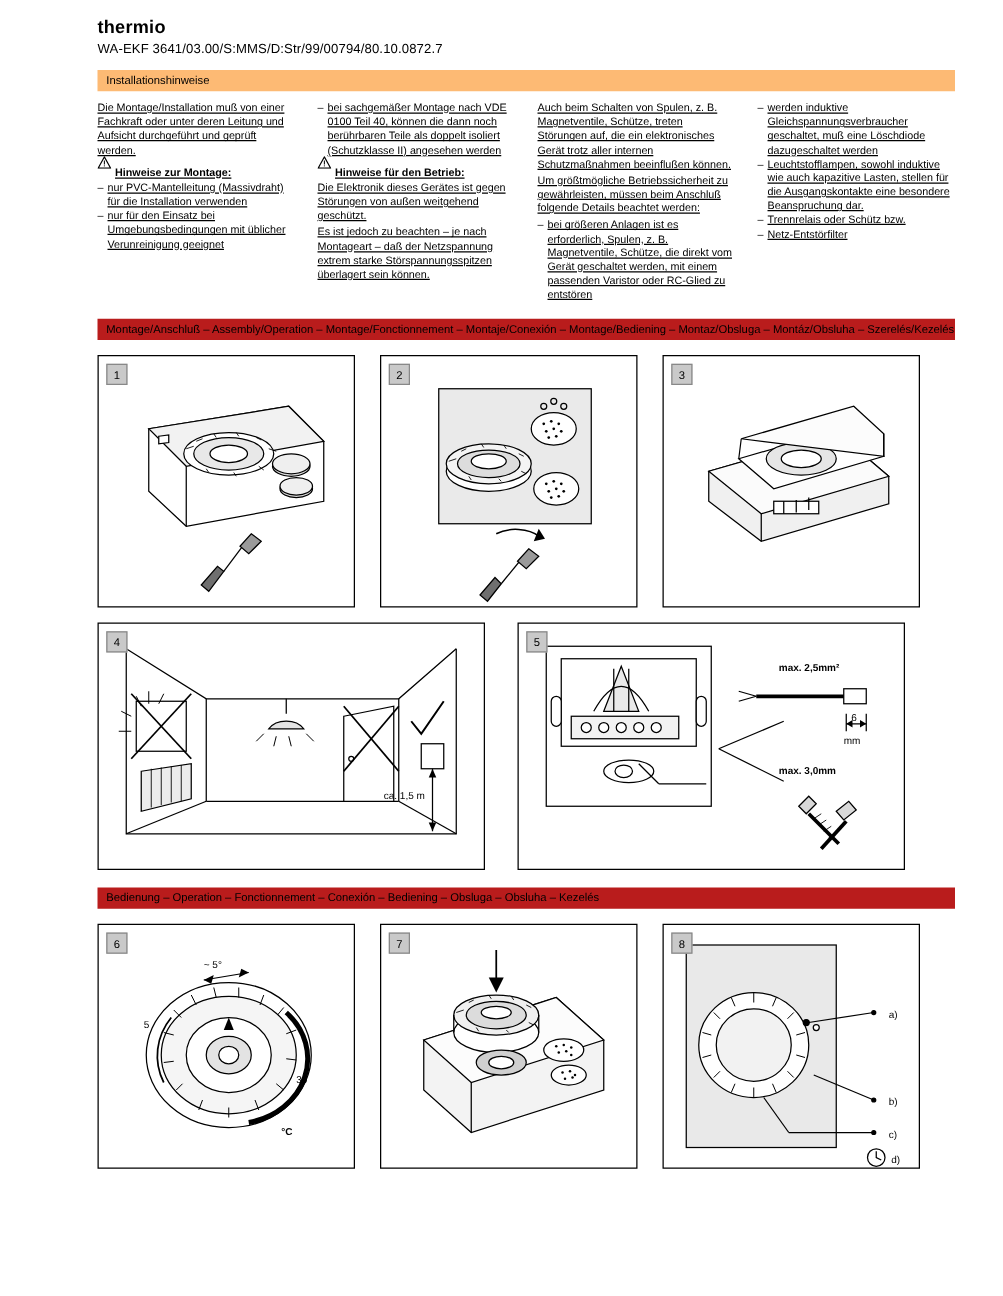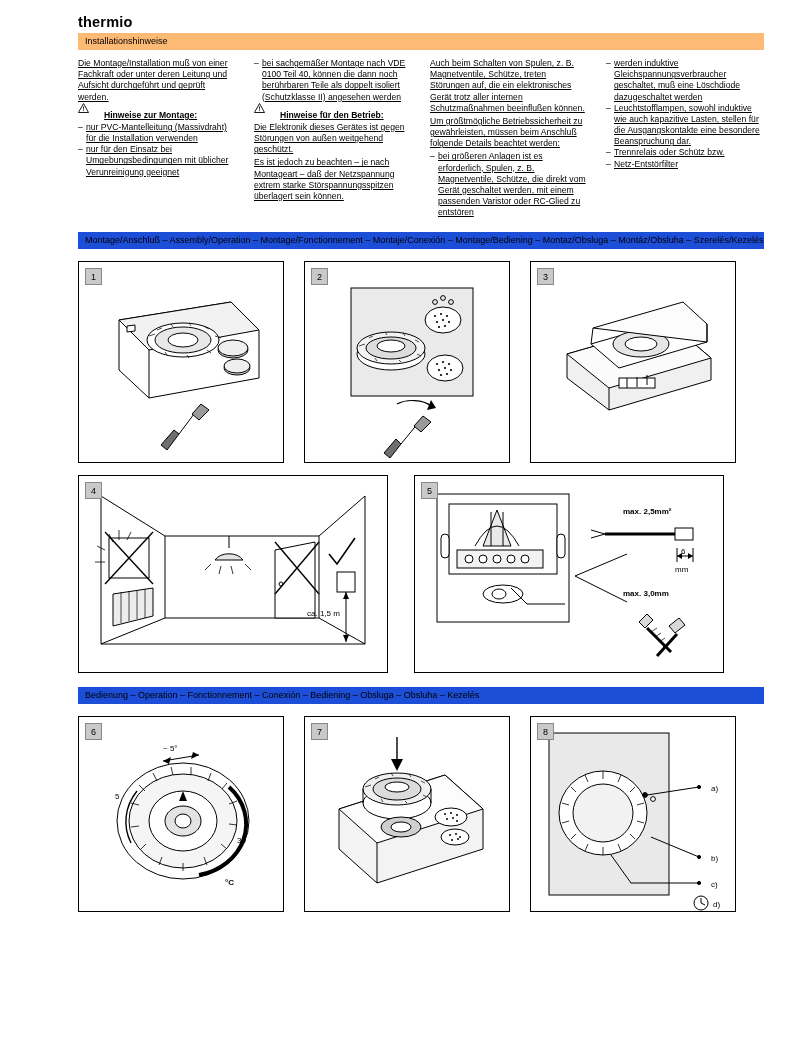--- a/index.html
+++ b/index.html
@@ -46,22 +46,22 @@
     width: 686px;
     gap: 18px;
     font-size: 8.6px;
     line-height: 1.30;
     text-decoration: underline;
   }
   .col { width: 158px; }
   .col p { margin: 0 0 2px 0; }
   .warnhead {
     display: flex;
-    align-items: flex-end;
-    gap: 16px;
+    align-items: flex-start;
+    gap: 4px;
     margin-top: 7px;
     margin-bottom: 1px;
   }
   .warnhead .tri {
     display: inline-block;
     width: 0; height: 0;
     border-left: 5px solid transparent;
     border-right: 5px solid transparent;
     border-bottom: 9px solid transparent;
     position: relative;
@@ -101,37 +101,38 @@
     left: 6px; top: 6px;
     width: 17px; height: 17px;
     background: #c9c9c9;
     border: 1px solid #888;
     font-size: 9px;
     text-align: center;
     line-height: 16px;
   }
 
   .sectionbar {
-    background: #1d4ed8;
+    background: #b91c1c;
     height: 17px;
     line-height: 17px;
     font-size: 9px;
     padding-left: 7px;
     width: 686px;
     margin-top: 14px;
   }
   svg { display: block; }
   .lbl { font-size: 8px; font-family: "Liberation Sans", sans-serif; }
 </style>
 </head>
 <body>
 
 <div class="page">
 
   <div class="brand">thermio</div>
+  <div class="docid">WA-EKF 3641/03.00/S:MMS/D:Str/99/00794/80.10.0872.7</div>
 
   <div class="bar wide">Installationshinweise</div>
 
   <div class="cols">
 
     <div class="col">
       <p>Die Montage/Installation muß von einer Fachkraft oder unter deren Leitung und Aufsicht durchgeführt und geprüft werden.</p>
       <div class="warnhead">
         <span class="tri">
           <svg width="11" height="10" viewBox="0 0 11 10">

